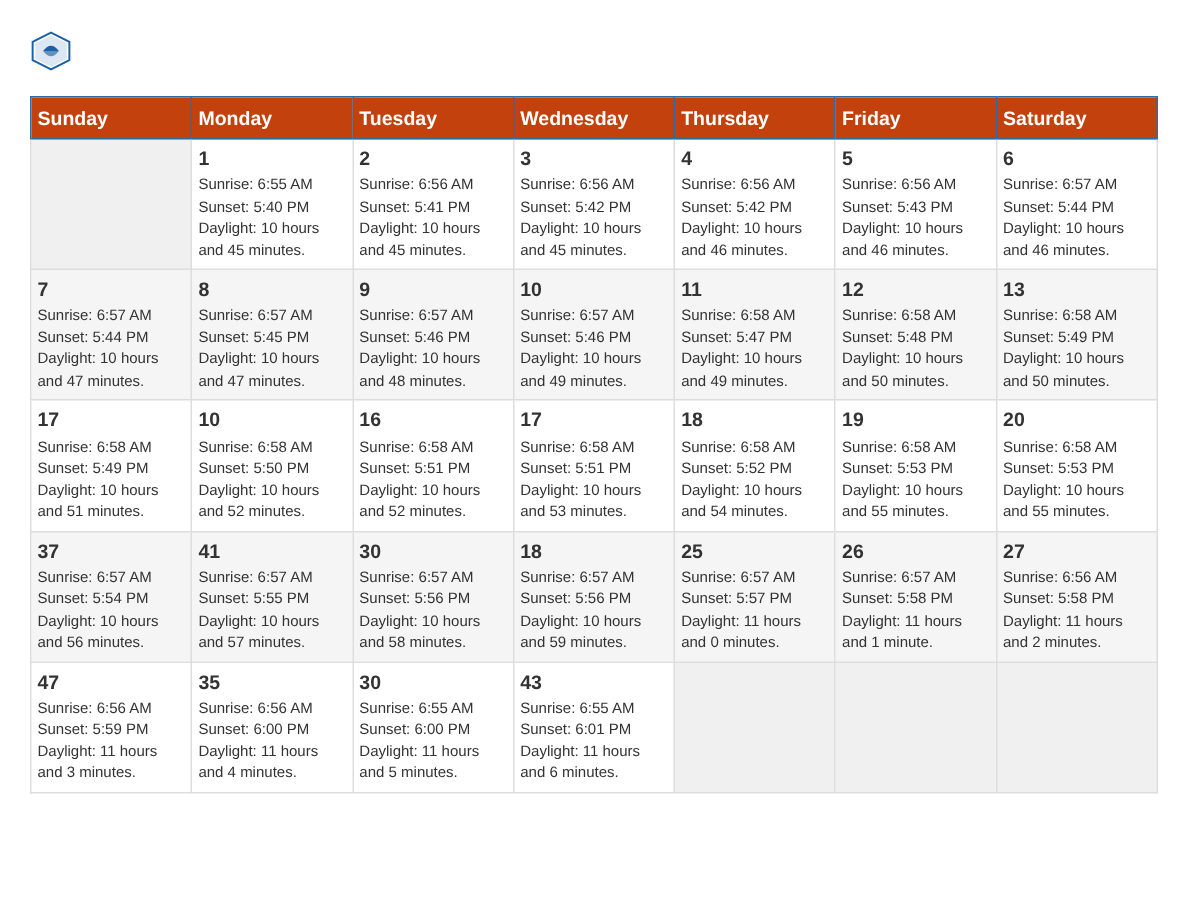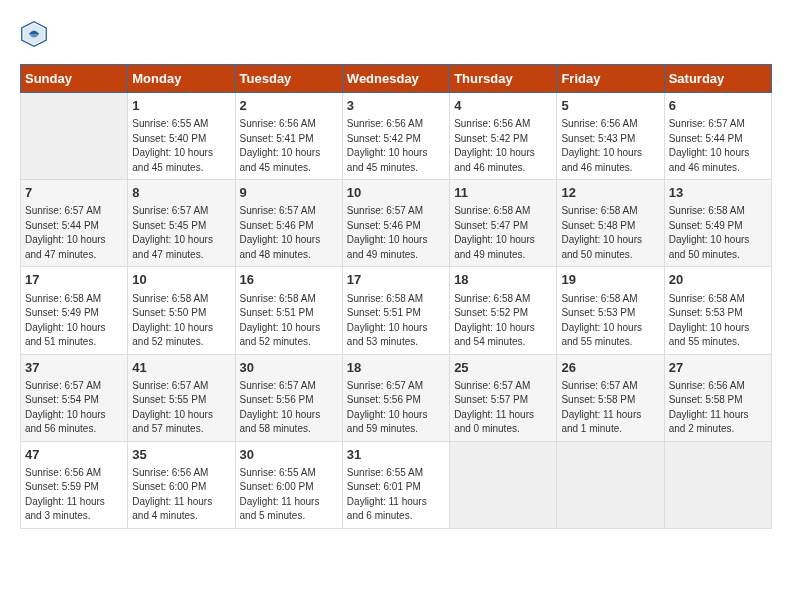--- a/index.html
+++ b/index.html
@@ -346,21 +346,21 @@
 and 4 minutes.</div>
         </td>
         <td>
           <span class="day-number">30</span>
           <div class="day-info" style="white-space: pre-line;">Sunrise: 6:55 AM
 Sunset: 6:00 PM
 Daylight: 11 hours
 and 5 minutes.</div>
         </td>
         <td>
-          <span class="day-number">31</span>
+          <span class="day-number">43</span>
           <div class="day-info" style="white-space: pre-line;">Sunrise: 6:55 AM
 Sunset: 6:01 PM
 Daylight: 11 hours
 and 6 minutes.</div>
         </td>
         <td class="empty-cell"></td>
         <td class="empty-cell"></td>
         <td class="empty-cell"></td>
       </tr>
     </tbody>

